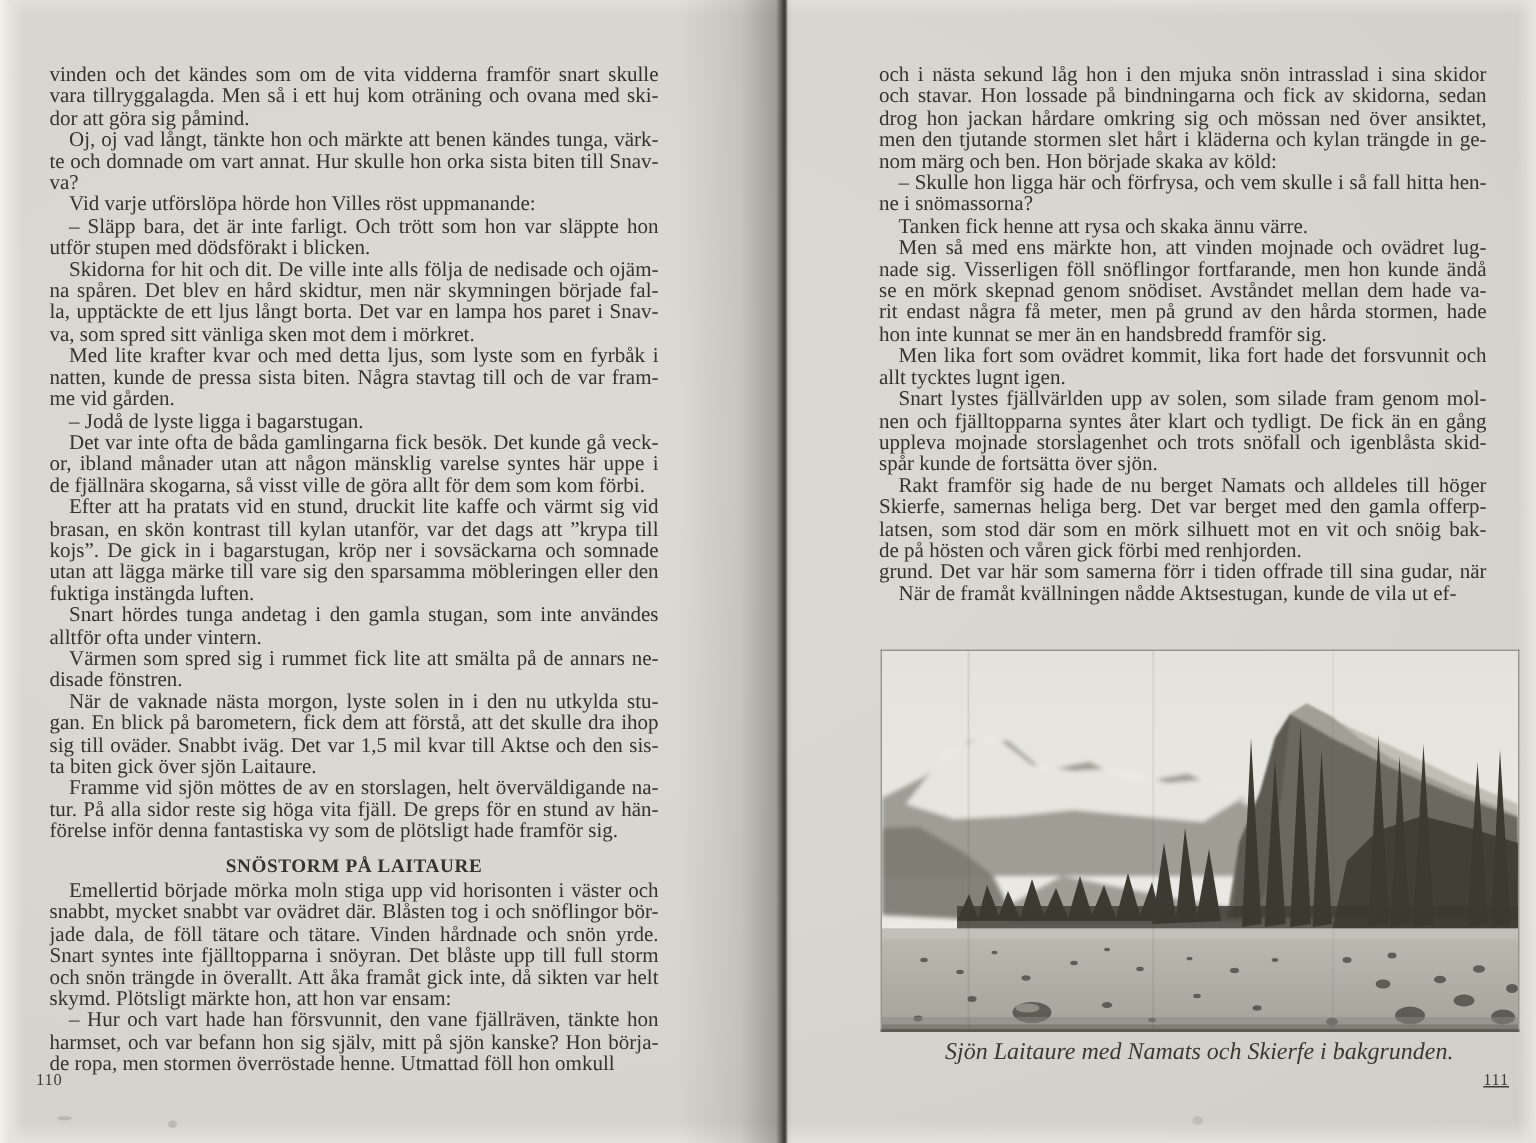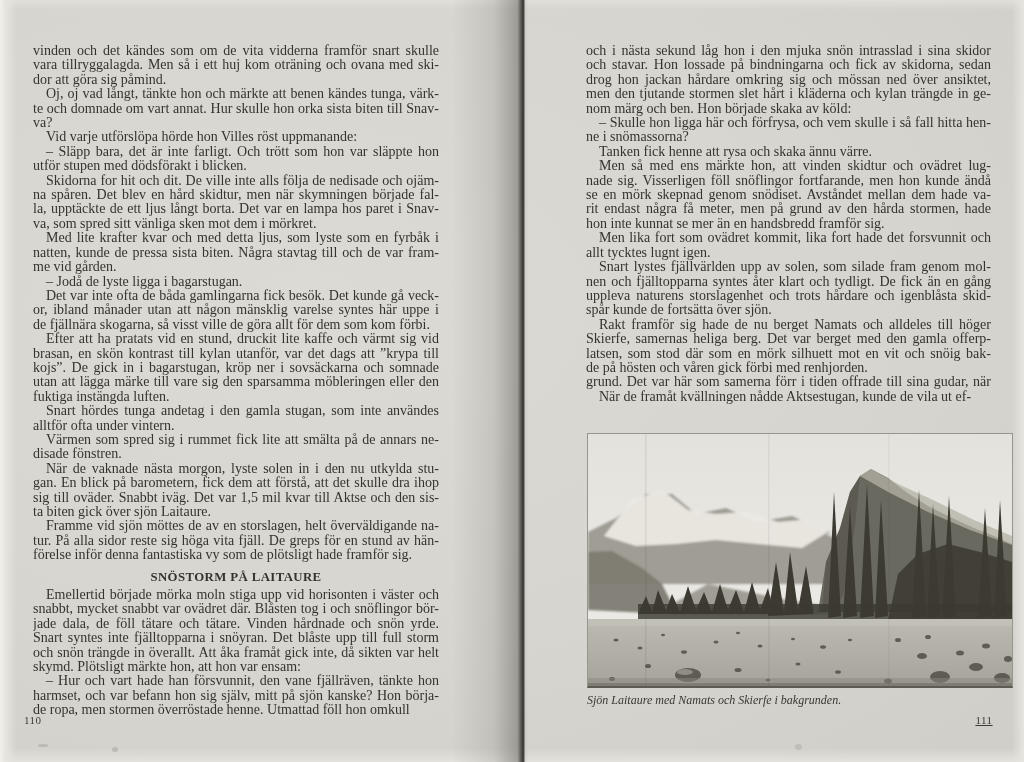--- a/index.html
+++ b/index.html
@@ -48,30 +48,30 @@
   #right-col{left:586px;top:44px;width:405px;}
   .heading{
     position:absolute;left:33px;top:570px;width:406px;margin:0;
     text-align:center;font-size:12.8px;font-weight:bold;color:var(--ink);
     letter-spacing:0.4px;
   }
   .pagenum{
     position:absolute;top:714px;font-size:11px;color:#3e3c36;letter-spacing:0.5px;
   }
   #pagenum-left{left:24px;}
-  #pagenum-right{left:962px;width:44px;text-align:center;text-decoration:underline;}
+  #pagenum-right{left:962px;width:44px;text-align:right;text-decoration:underline;}
   .photo{
     position:absolute;left:587px;top:433px;width:424px;height:252px;
     border:1px solid #97958c;border-bottom:2px solid #5c5a52;
     background:var(--sky);box-sizing:content-box;
   }
   .photo svg{display:block;}
   .caption{
     position:absolute;left:587px;top:693px;width:425px;
-    text-align:left;font-style:italic;font-size:12px;color:#3a382f;
+    text-align:center;font-style:italic;font-size:16px;color:#3a382f;
   }
   .smudge{
     position:absolute;background:rgba(110,108,100,0.25);border-radius:50%;
   }
   #smudge1{left:38px;top:744px;width:10px;height:3px;}
   #smudge2{left:112px;top:747px;width:6px;height:5px;}
   #smudge3{left:795px;top:744px;width:7px;height:6px;background:rgba(110,108,100,0.18);}
 </style>
 </head>
 <body>
@@ -135,30 +135,30 @@
   <div>
     <div class="textcol" id="right-col">
         <div class="line">och i nästa sekund låg hon i den mjuka snön intrasslad i sina skidor</div>
         <div class="line">och stavar. Hon lossade på bindningarna och fick av skidorna, sedan</div>
         <div class="line">drog hon jackan hårdare omkring sig och mössan ned över ansiktet,</div>
         <div class="line">men den tjutande stormen slet hårt i kläderna och kylan trängde in ge-</div>
         <div class="line last">nom märg och ben. Hon började skaka av köld:</div>
         <div class="line ind">– Skulle hon ligga här och förfrysa, och vem skulle i så fall hitta hen-</div>
         <div class="line last">ne i snömassorna?</div>
         <div class="line last ind">Tanken fick henne att rysa och skaka ännu värre.</div>
-        <div class="line ind">Men så med ens märkte hon, att vinden skidtur och ovädret lug-</div>
+        <div class="line ind">Men så med ens märkte hon, att vinden mojnade och ovädret lug-</div>
         <div class="line">nade sig. Visserligen föll snöflingor fortfarande, men hon kunde ändå</div>
         <div class="line">se en mörk skepnad genom snödiset. Avståndet mellan dem hade va-</div>
         <div class="line">rit endast några få meter, men på grund av den hårda stormen, hade</div>
         <div class="line last">hon inte kunnat se mer än en handsbredd framför sig.</div>
         <div class="line ind">Men lika fort som ovädret kommit, lika fort hade det forsvunnit och</div>
         <div class="line last">allt tycktes lugnt igen.</div>
         <div class="line ind">Snart lystes fjällvärlden upp av solen, som silade fram genom mol-</div>
         <div class="line">nen och fjälltopparna syntes åter klart och tydligt. De fick än en gång</div>
-        <div class="line">uppleva naturens storslagenhet och trots hårdare och igenblåsta skid-</div>
+        <div class="line">uppleva mojnade storslagenhet och trots snöfall och igenblåsta skid-</div>
         <div class="line last">spår kunde de fortsätta över sjön.</div>
         <div class="line ind">Rakt framför sig hade de nu berget Namats och alldeles till höger</div>
         <div class="line">Skierfe, samernas heliga berg. Det var berget med den gamla offerp-</div>
         <div class="line">latsen, som stod där som en mörk silhuett mot en vit och snöig bak-</div>
         <div class="line last">de på hösten och våren gick förbi med renhjorden.</div>
         <div class="line">grund. Det var här som samerna förr i tiden offrade till sina gudar, när</div>
         <div class="line last ind">När de framåt kvällningen nådde Aktsestugan, kunde de vila ut ef-</div>
       </div>
 
     <div class="photo">

